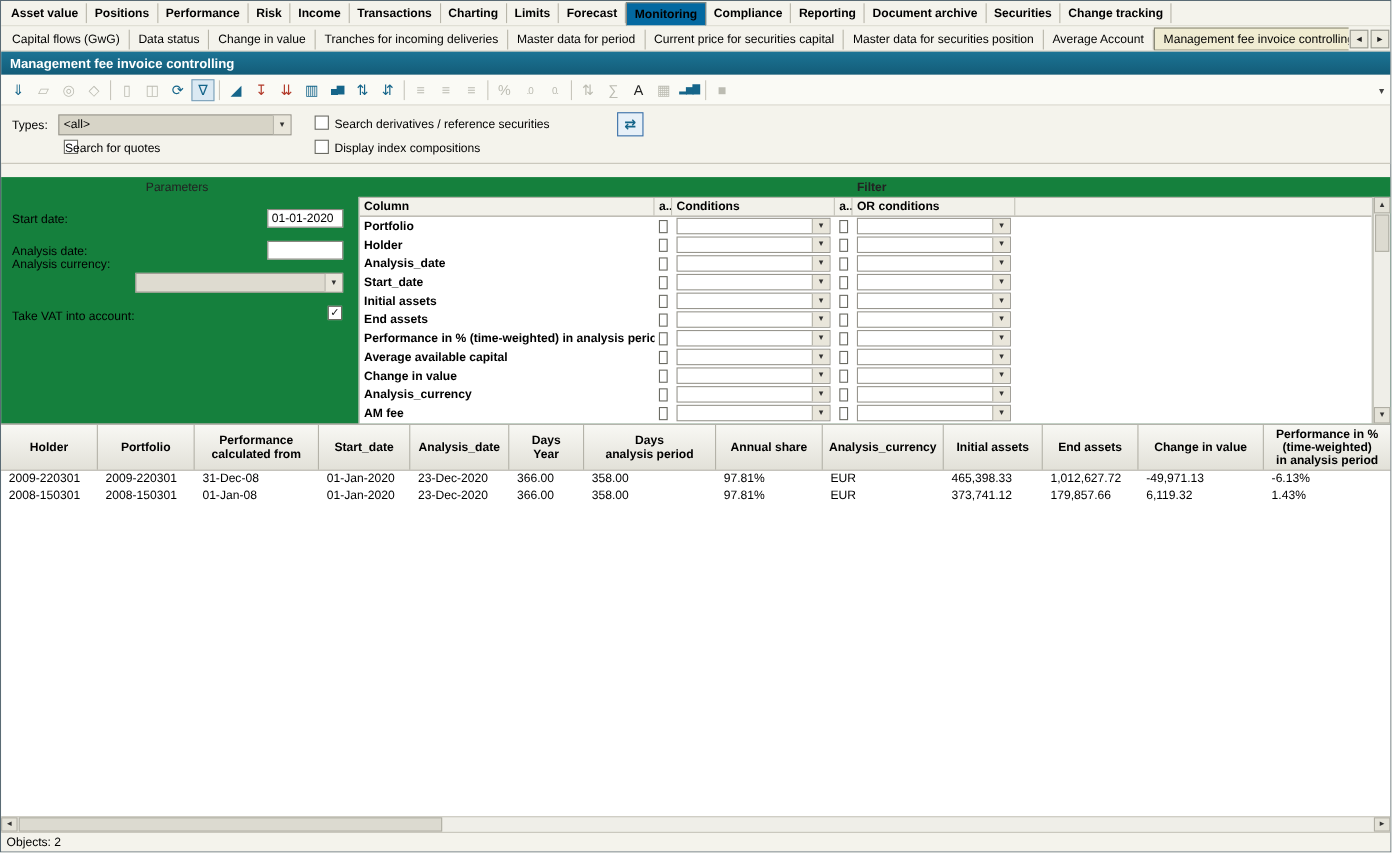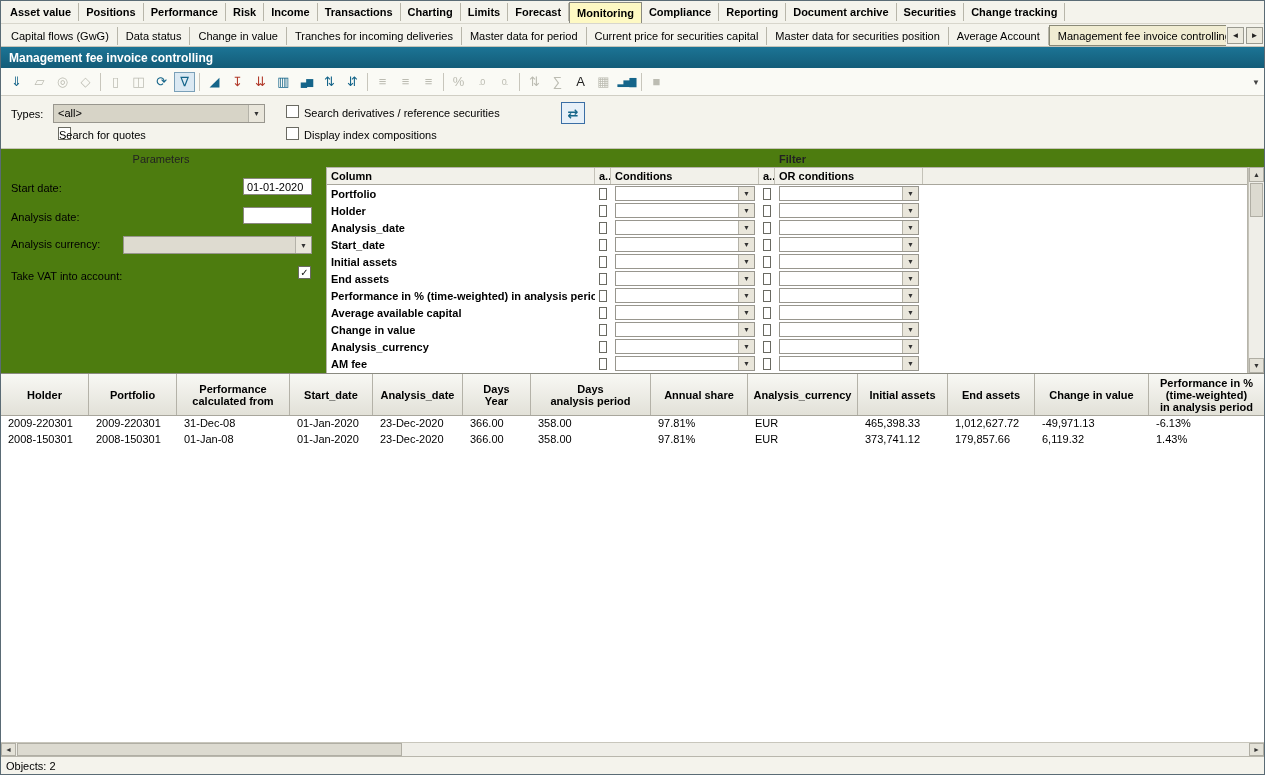--- a/index.html
+++ b/index.html
@@ -3,21 +3,21 @@
 <meta charset="utf-8">
 <style>
   *{box-sizing:border-box;margin:0;padding:0;}
   html,body{width:1265px;height:775px;}
   body{font-family:"Liberation Sans","DejaVu Sans",sans-serif;font-size:11px;color:#000;background:#fff;}
   #app{width:1265px;height:775px;border:1px solid #5a6b75;display:flex;flex-direction:column;background:#f4f3ec;overflow:hidden;}
 
   
   #menu-bar{height:23px;display:flex;align-items:stretch;background:#f4f3ec;border-bottom:1px solid #d8d6cc;padding-left:2px;}
   .mtab{display:flex;align-items:center;padding:0 7px;font-weight:bold;border-right:1px solid #b8b6aa;margin:2px 0;white-space:nowrap;cursor:default;}
-  .mtab.active{background:#fef9c3;border:1px solid #8a8a80;border-bottom:none;margin:1px 0 0 0;}
+  .mtab.active{background:#0369a1;border:1px solid #8a8a80;border-bottom:none;margin:1px 0 0 0;}
 
   
   #subtab-row{height:23px;display:flex;background:#f4f3ec;border-bottom:1px solid #c6c4b8;}
   #subtab-strip{display:flex;flex:1;overflow:hidden;padding-left:2px;}
   .stab{display:flex;align-items:center;padding:0 8px;border-right:1px solid #b8b6aa;margin:3px 0 1px;white-space:nowrap;}
   .stab.active{background:#f0ecd2;border:1px solid #8a8a78;margin:1px 0 0;}
   .subtab-scroll{width:17px;height:17px;margin:3px 1px 0;border:1px solid #9a9a90;background:#eceade;display:flex;align-items:center;justify-content:center;font-size:8px;color:#222;}
 
   
   #title-bar{height:21px;background:linear-gradient(#1c7495,#135c78);color:#fff;font-weight:bold;font-size:12px;display:flex;align-items:center;padding-left:8px;flex:none;}
@@ -40,21 +40,21 @@
   .cb{width:13px;height:13px;border:1px solid #6a6a62;background:#fff;display:inline-flex;align-items:center;justify-content:center;font-size:10px;line-height:11px;color:#111;}
   .abs{position:absolute;}
   .combo{display:flex;align-items:stretch;background:#fff;border:1px solid #98968e;}
   .combo-val{flex:1;padding:2px 4px;overflow:hidden;white-space:nowrap;}
   .combo-arrow{width:16px;background:#e9e6db;border-left:1px solid #b4b2a8;display:flex;align-items:center;justify-content:center;font-size:7px;color:#333;}
   .combo.graybody{background:#d7d4c7;}
   .combo.disbody{background:#dedbd0;color:#666;}
   #refresh-button{position:absolute;left:560px;top:6px;width:24px;height:22px;border:1px solid #3a6ea5;background:#e7f0f8;display:flex;align-items:center;justify-content:center;color:#15658a;font-size:13px;font-weight:bold;}
 
   
-  #mid-section{height:224px;display:flex;flex:none;background:#4d7c0f;}
+  #mid-section{height:224px;display:flex;flex:none;background:#15803d;margin-top:12px;}
   #params-panel{width:320px;position:relative;flex:none;}
   .section-title{position:absolute;top:4px;left:0;right:0;text-align:center;color:#222;}
   .txt{position:absolute;height:17px;border:1px solid #8a8880;padding:1px 3px;font-family:inherit;font-size:11px;background:#fff;}
   #filter-panel{flex:1;position:relative;font-weight:bold;}
   #filter-grid{position:absolute;left:5px;top:18px;right:16px;bottom:0;background:#fff;border:1px solid #b6b4aa;border-bottom:none;overflow:hidden;}
   #filter-grid-header{display:flex;height:17px;background:#f2f1ea;border-bottom:1px solid #a8a69c;}
   .fgh{border-right:1px solid #c4c2b8;padding:2px 4px;overflow:hidden;white-space:nowrap;}
   .fgh.filler{flex:1;border-right:none;}
   .fgr{display:flex;height:17px;align-items:center;}
   .fgc{padding:0 4px;overflow:hidden;white-space:nowrap;display:flex;align-items:center;height:17px;flex:none;}
@@ -185,21 +185,21 @@
     <span class="lbl" style="left:303px;top:33px">Display index compositions</span>
   </div>
 
   <div id="mid-section">
     <div id="params-panel">
       <div class="section-title">Parameters</div>
       <span class="lbl" style="left:10px;top:33px">Start date:</span>
       <input class="txt" style="left: 242px; top: 29px; width: 69px;" value="01-01-2020">
       <span class="lbl" style="left:10px;top:62px">Analysis date:</span>
       <input class="txt" style="left: 242px; top: 58px; width: 69px;" value="">
-      <span class="lbl" style="left:10px;top:89px">Analysis currency:</span>
+      <span class="lbl" style="left:10px;top:74px">Analysis currency:</span>
       <div class="combo disbody abs" style="left:122px;top:87px;width:189px;height:18px">
         <span class="combo-val"></span>
         <span class="combo-arrow">▼</span>
       </div>
       <span class="lbl" style="left:10px;top:121px">Take VAT into account:</span>
       <span class="cb abs" id="vat-checkbox" style="left:297px;top:117px">✓</span>
     </div>
 
     <div id="filter-panel">
       <div class="section-title">Filter</div>

